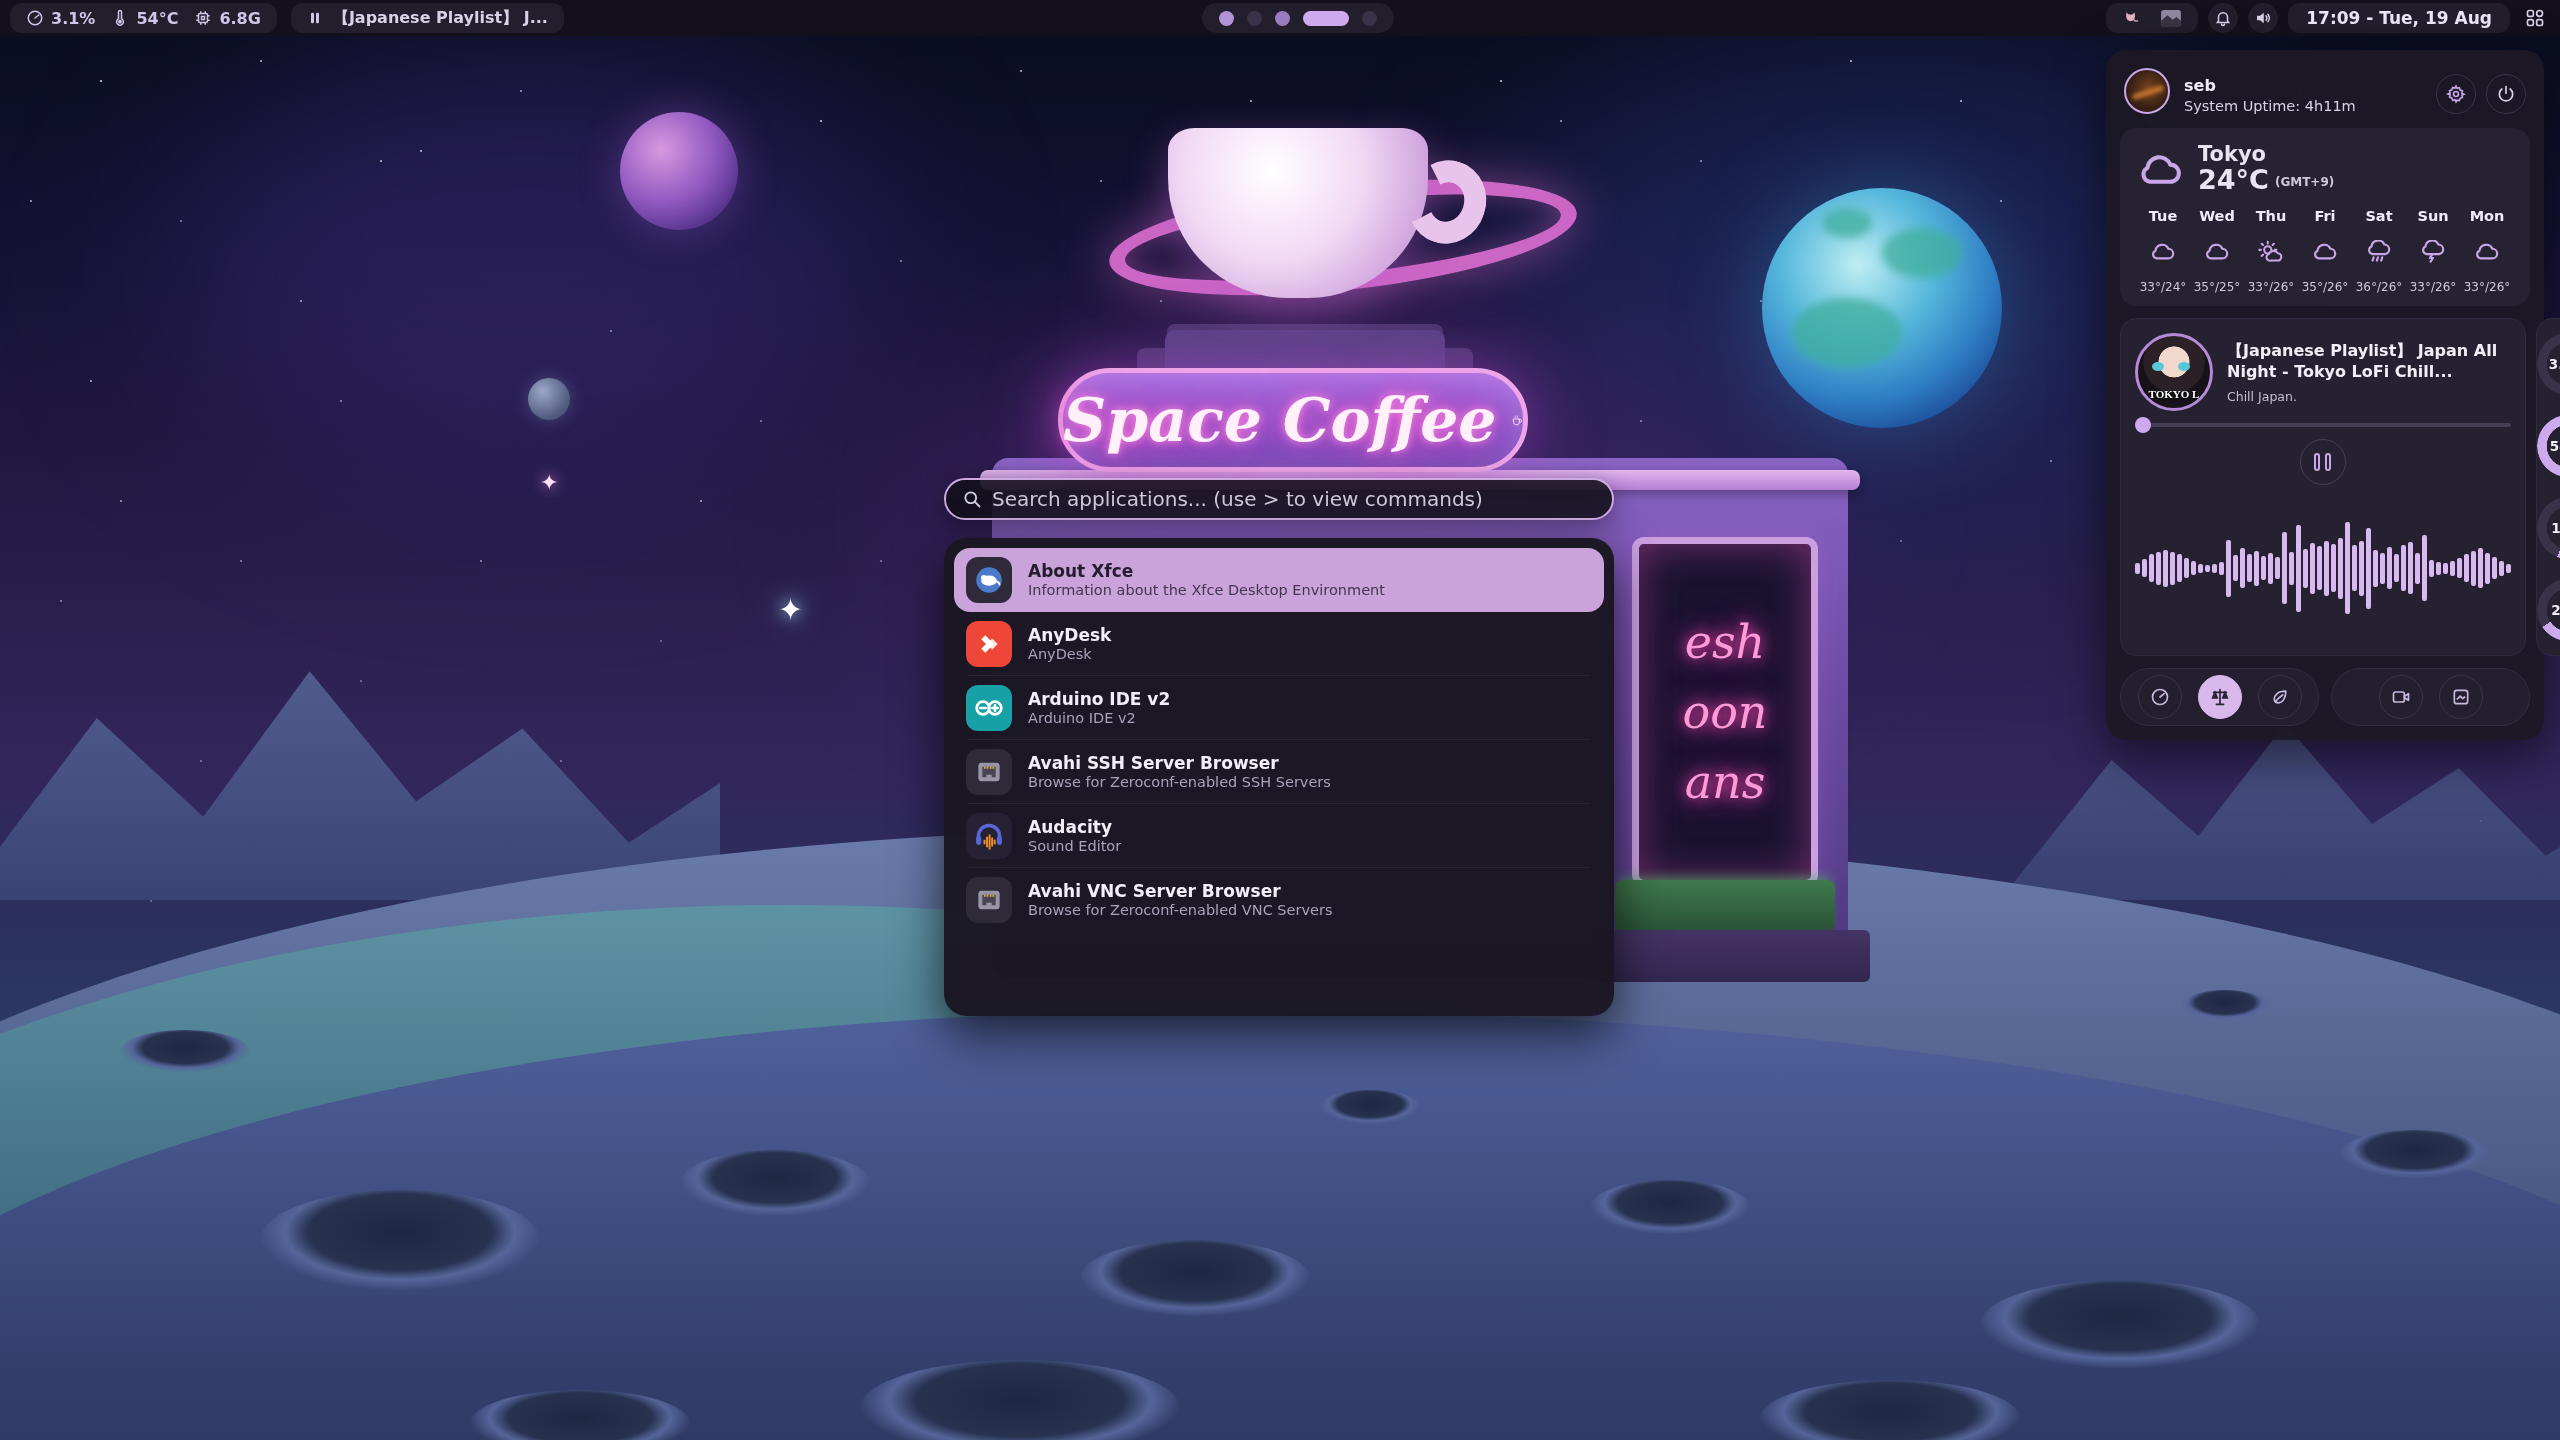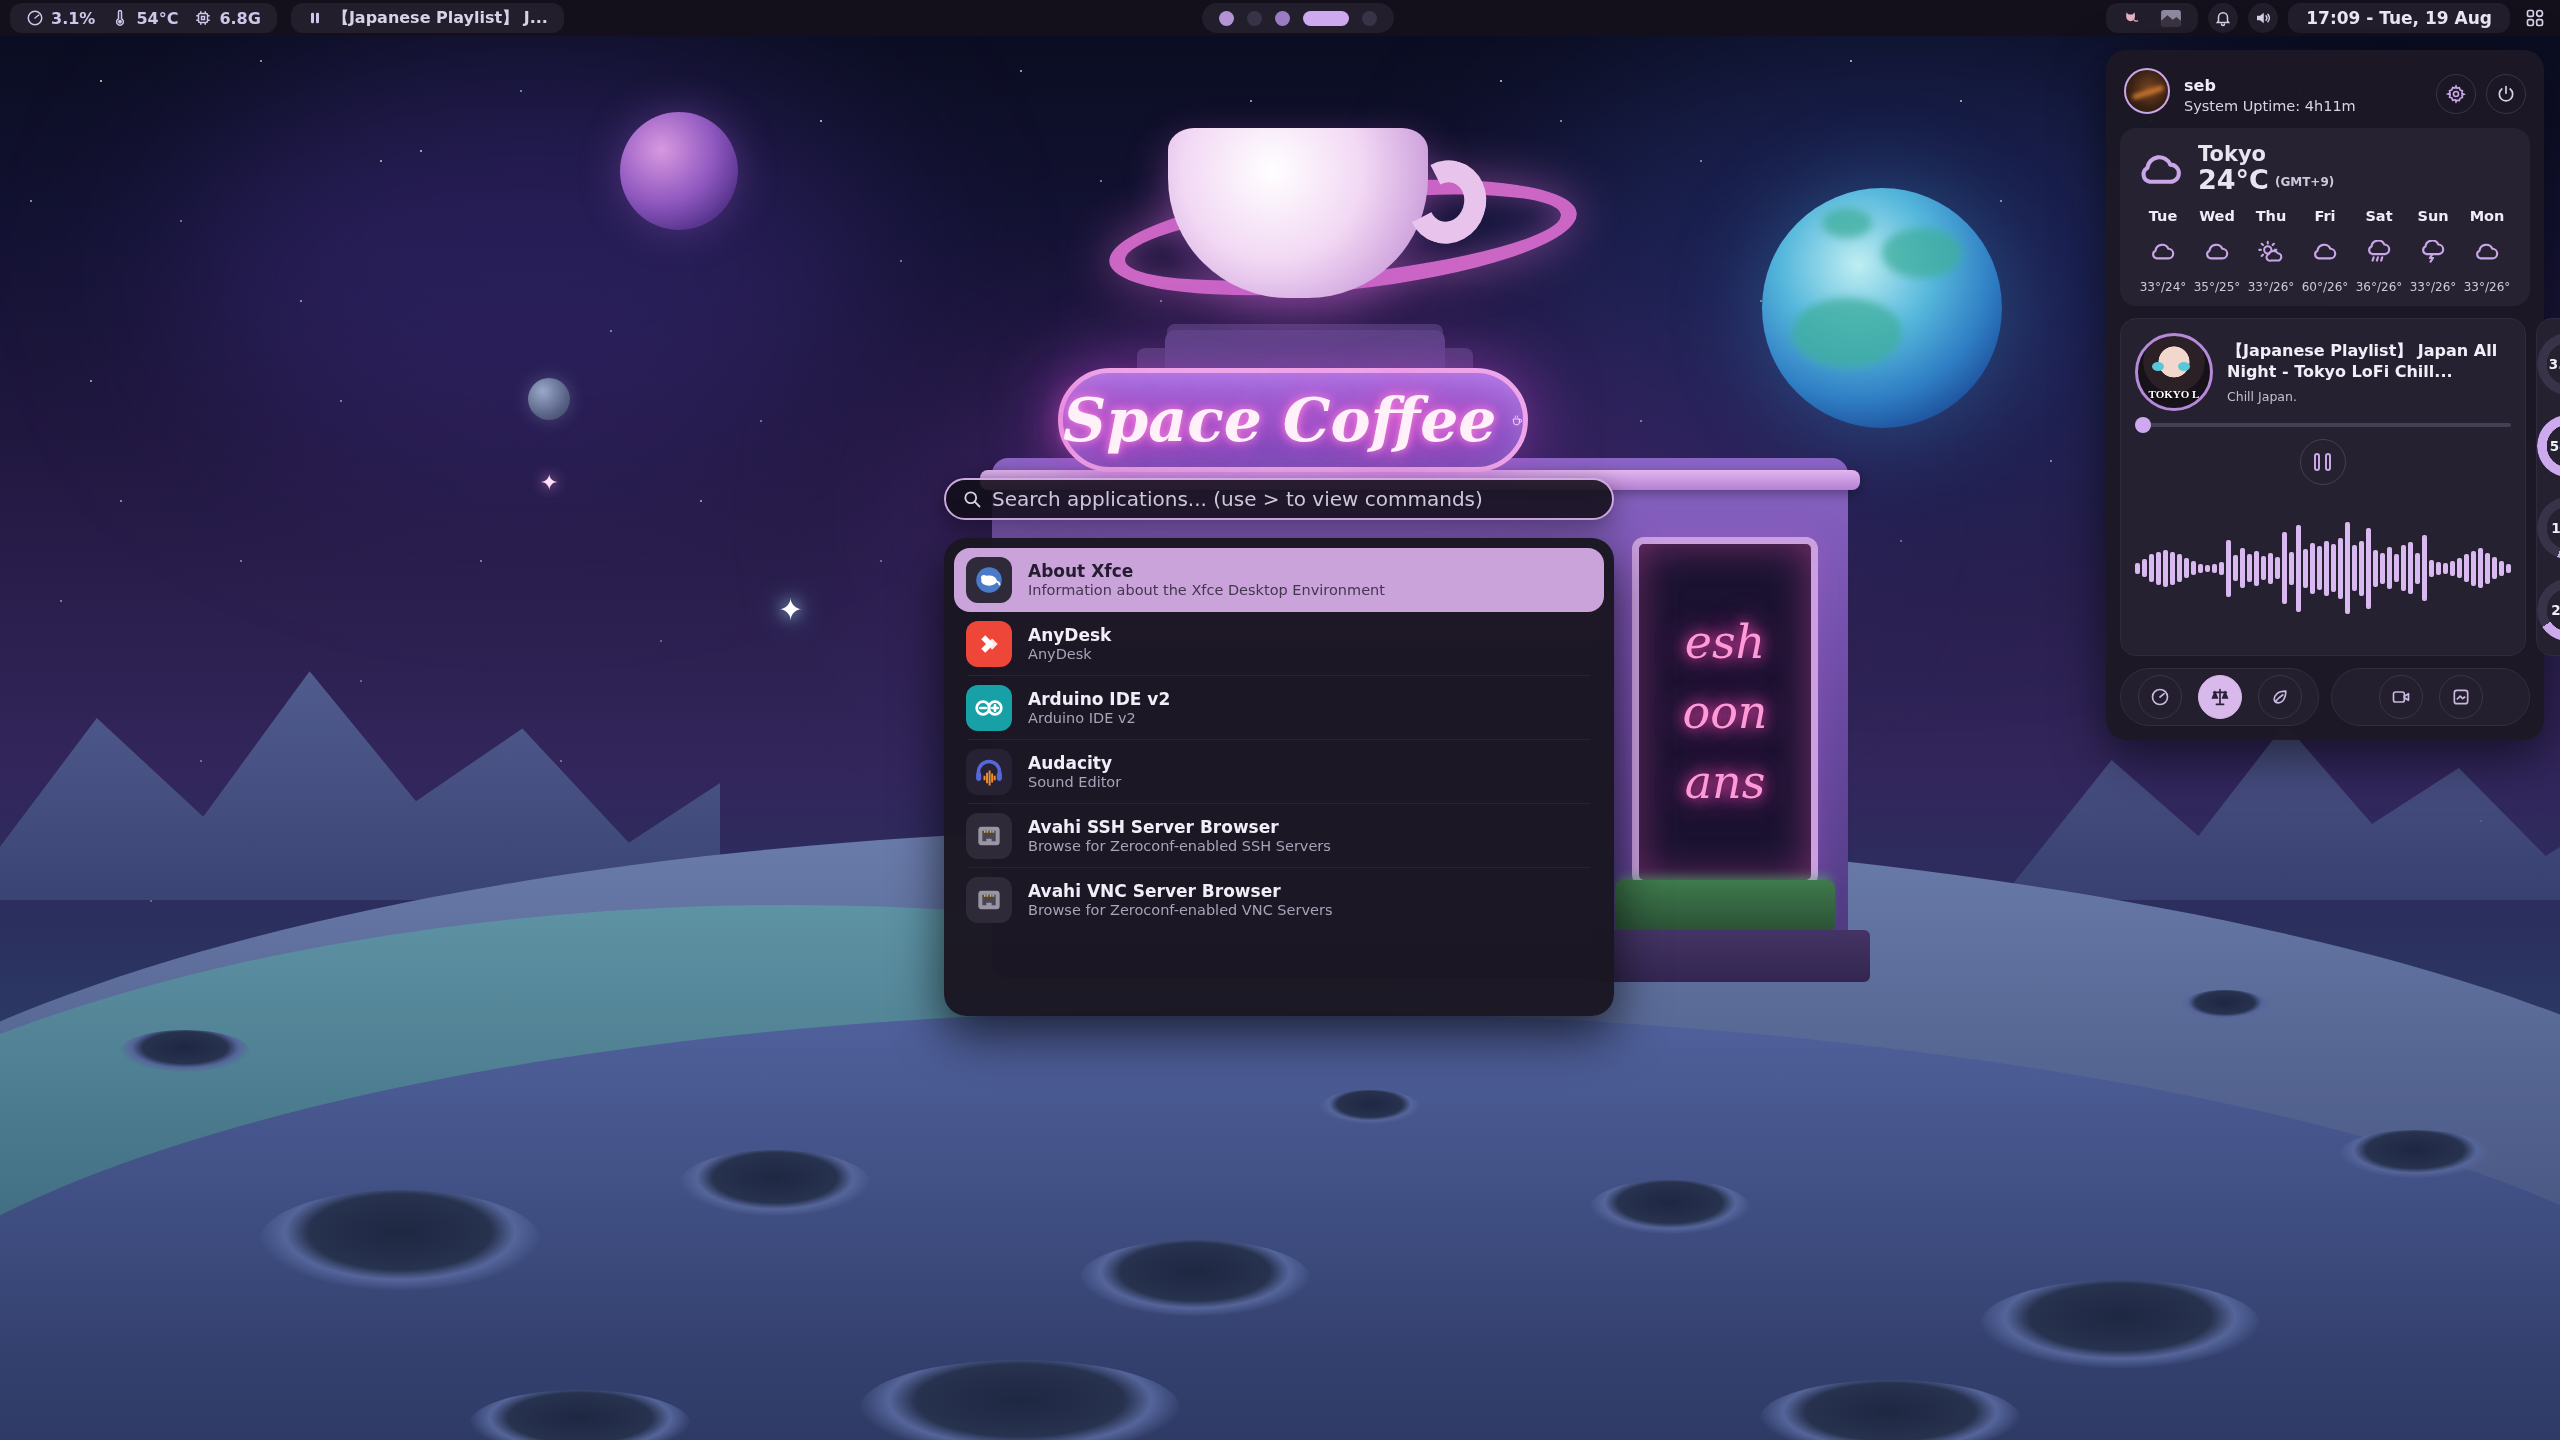--- a/index.html
+++ b/index.html
@@ -344,20 +344,34 @@
           <path d="M14.2 12h3.6M16 10.2v3.6" stroke-linecap="round"></path>
         </svg>
     </span>
     <span class="apptext">
       <span class="apptitle">Arduino IDE v2</span>
       <span class="appdesc">Arduino IDE v2</span>
     </span>
   </div>
 
   <div class="approw">
+    <span class="appicon" style="background:#2e2a38">
+      <svg width="32" height="32" viewBox="0 0 24 24">
+          <rect x="4" y="5" width="16" height="14" rx="2.5" fill="#9a95a4"></rect>
+          <path d="M7 8h10v8h-3v-2h-4v2H7z" fill="#4a4552"></path>
+          <path d="M8.2 8h1.2v1.6H8.2zM10.2 8h1.2v1.6h-1.2zM12.6 8h1.2v1.6h-1.2zM14.6 8h1.2v1.6h-1.2z" fill="#d8b84a"></path>
+        </svg>
+    </span>
+    <span class="apptext">
+      <span class="apptitle">Avahi SSH Server Browser</span>
+      <span class="appdesc">Browse for Zeroconf-enabled SSH Servers</span>
+    </span>
+  </div>
+
+  <div class="approw">
     <span class="appicon" style="background:#262233">
       <svg width="36" height="36" viewBox="0 0 24 24">
           <path d="M5 14v-2a7 7 0 0 1 14 0v2" stroke="#5668d8" stroke-width="2.4" fill="none"></path>
           <rect x="3.4" y="12" width="3.4" height="6" rx="1.6" fill="#5668d8"></rect>
           <rect x="17.2" y="12" width="3.4" height="6" rx="1.6" fill="#5668d8"></rect>
           <path d="M9 14.5v3M10.7 12.5v7M12.4 11v10M14.1 13v6M15.8 14.5v3" stroke="#f08f2a" stroke-width="1.3"></path>
         </svg>
     </span>
     <span class="apptext">
       <span class="apptitle">Audacity</span>
@@ -367,34 +381,20 @@
 
   <div class="approw">
     <span class="appicon" style="background:#2e2a38">
       <svg width="32" height="32" viewBox="0 0 24 24">
           <rect x="4" y="5" width="16" height="14" rx="2.5" fill="#9a95a4"></rect>
           <path d="M7 8h10v8h-3v-2h-4v2H7z" fill="#4a4552"></path>
           <path d="M8.2 8h1.2v1.6H8.2zM10.2 8h1.2v1.6h-1.2zM12.6 8h1.2v1.6h-1.2zM14.6 8h1.2v1.6h-1.2z" fill="#d8b84a"></path>
         </svg>
     </span>
     <span class="apptext">
-      <span class="apptitle">Avahi SSH Server Browser</span>
-      <span class="appdesc">Browse for Zeroconf-enabled SSH Servers</span>
-    </span>
-  </div>
-
-  <div class="approw">
-    <span class="appicon" style="background:#2e2a38">
-      <svg width="32" height="32" viewBox="0 0 24 24">
-          <rect x="4" y="5" width="16" height="14" rx="2.5" fill="#9a95a4"></rect>
-          <path d="M7 8h10v8h-3v-2h-4v2H7z" fill="#4a4552"></path>
-          <path d="M8.2 8h1.2v1.6H8.2zM10.2 8h1.2v1.6h-1.2zM12.6 8h1.2v1.6h-1.2zM14.6 8h1.2v1.6h-1.2z" fill="#d8b84a"></path>
-        </svg>
-    </span>
-    <span class="apptext">
       <span class="apptitle">Avahi VNC Server Browser</span>
       <span class="appdesc">Browse for Zeroconf-enabled VNC Servers</span>
     </span>
   </div>
 </div>
 
 <div class="panel">
 
   <div class="usercard">
     <span class="avatar"></span>
@@ -450,21 +450,21 @@
             <path d="M11 3v-1.6M11 16.6V15M4.6 9H3M19 9h-1.6M6.5 4.5l-1.2-1.2M16.7 3.3l-1.2 1.2M5.3 14.7l1.2-1.2"></path>
             <path d="M14 19h6a3.4 3.4 0 0 0 .4-6.8A4.8 4.8 0 0 0 12 13a3 3 0 0 0 2 6z" fill="#272231"></path>
           </svg>
         <span class="ftemps">33°/26°</span>
       </div>
       <div class="fday">
         <span class="fname">Fri</span>
         <svg width="30" height="24" viewBox="0 0 28 22" fill="none" stroke="#c9a6e8" stroke-width="2" stroke-linejoin="round">
             <path d="M8 17h11a4.5 4.5 0 0 0 0-9 6.3 6.3 0 0 0-12 1.8A3.8 3.8 0 0 0 8 17z"></path>
           </svg>
-        <span class="ftemps">60°/26°</span>
+        <span class="ftemps">35°/26°</span>
       </div>
       <div class="fday">
         <span class="fname">Sat</span>
         <svg width="30" height="24" viewBox="0 0 28 22" fill="none" stroke="#c9a6e8" stroke-width="2" stroke-linecap="round" stroke-linejoin="round">
             <path d="M8 13h11a4.5 4.5 0 0 0 0-9 6.3 6.3 0 0 0-12 1.8A3.8 3.8 0 0 0 8 13z"></path>
             <path d="M9 16l-1 3M13 16l-1 3M17 16l-1 3"></path>
           </svg>
         <span class="ftemps">36°/26°</span>
       </div>
       <div class="fday">

